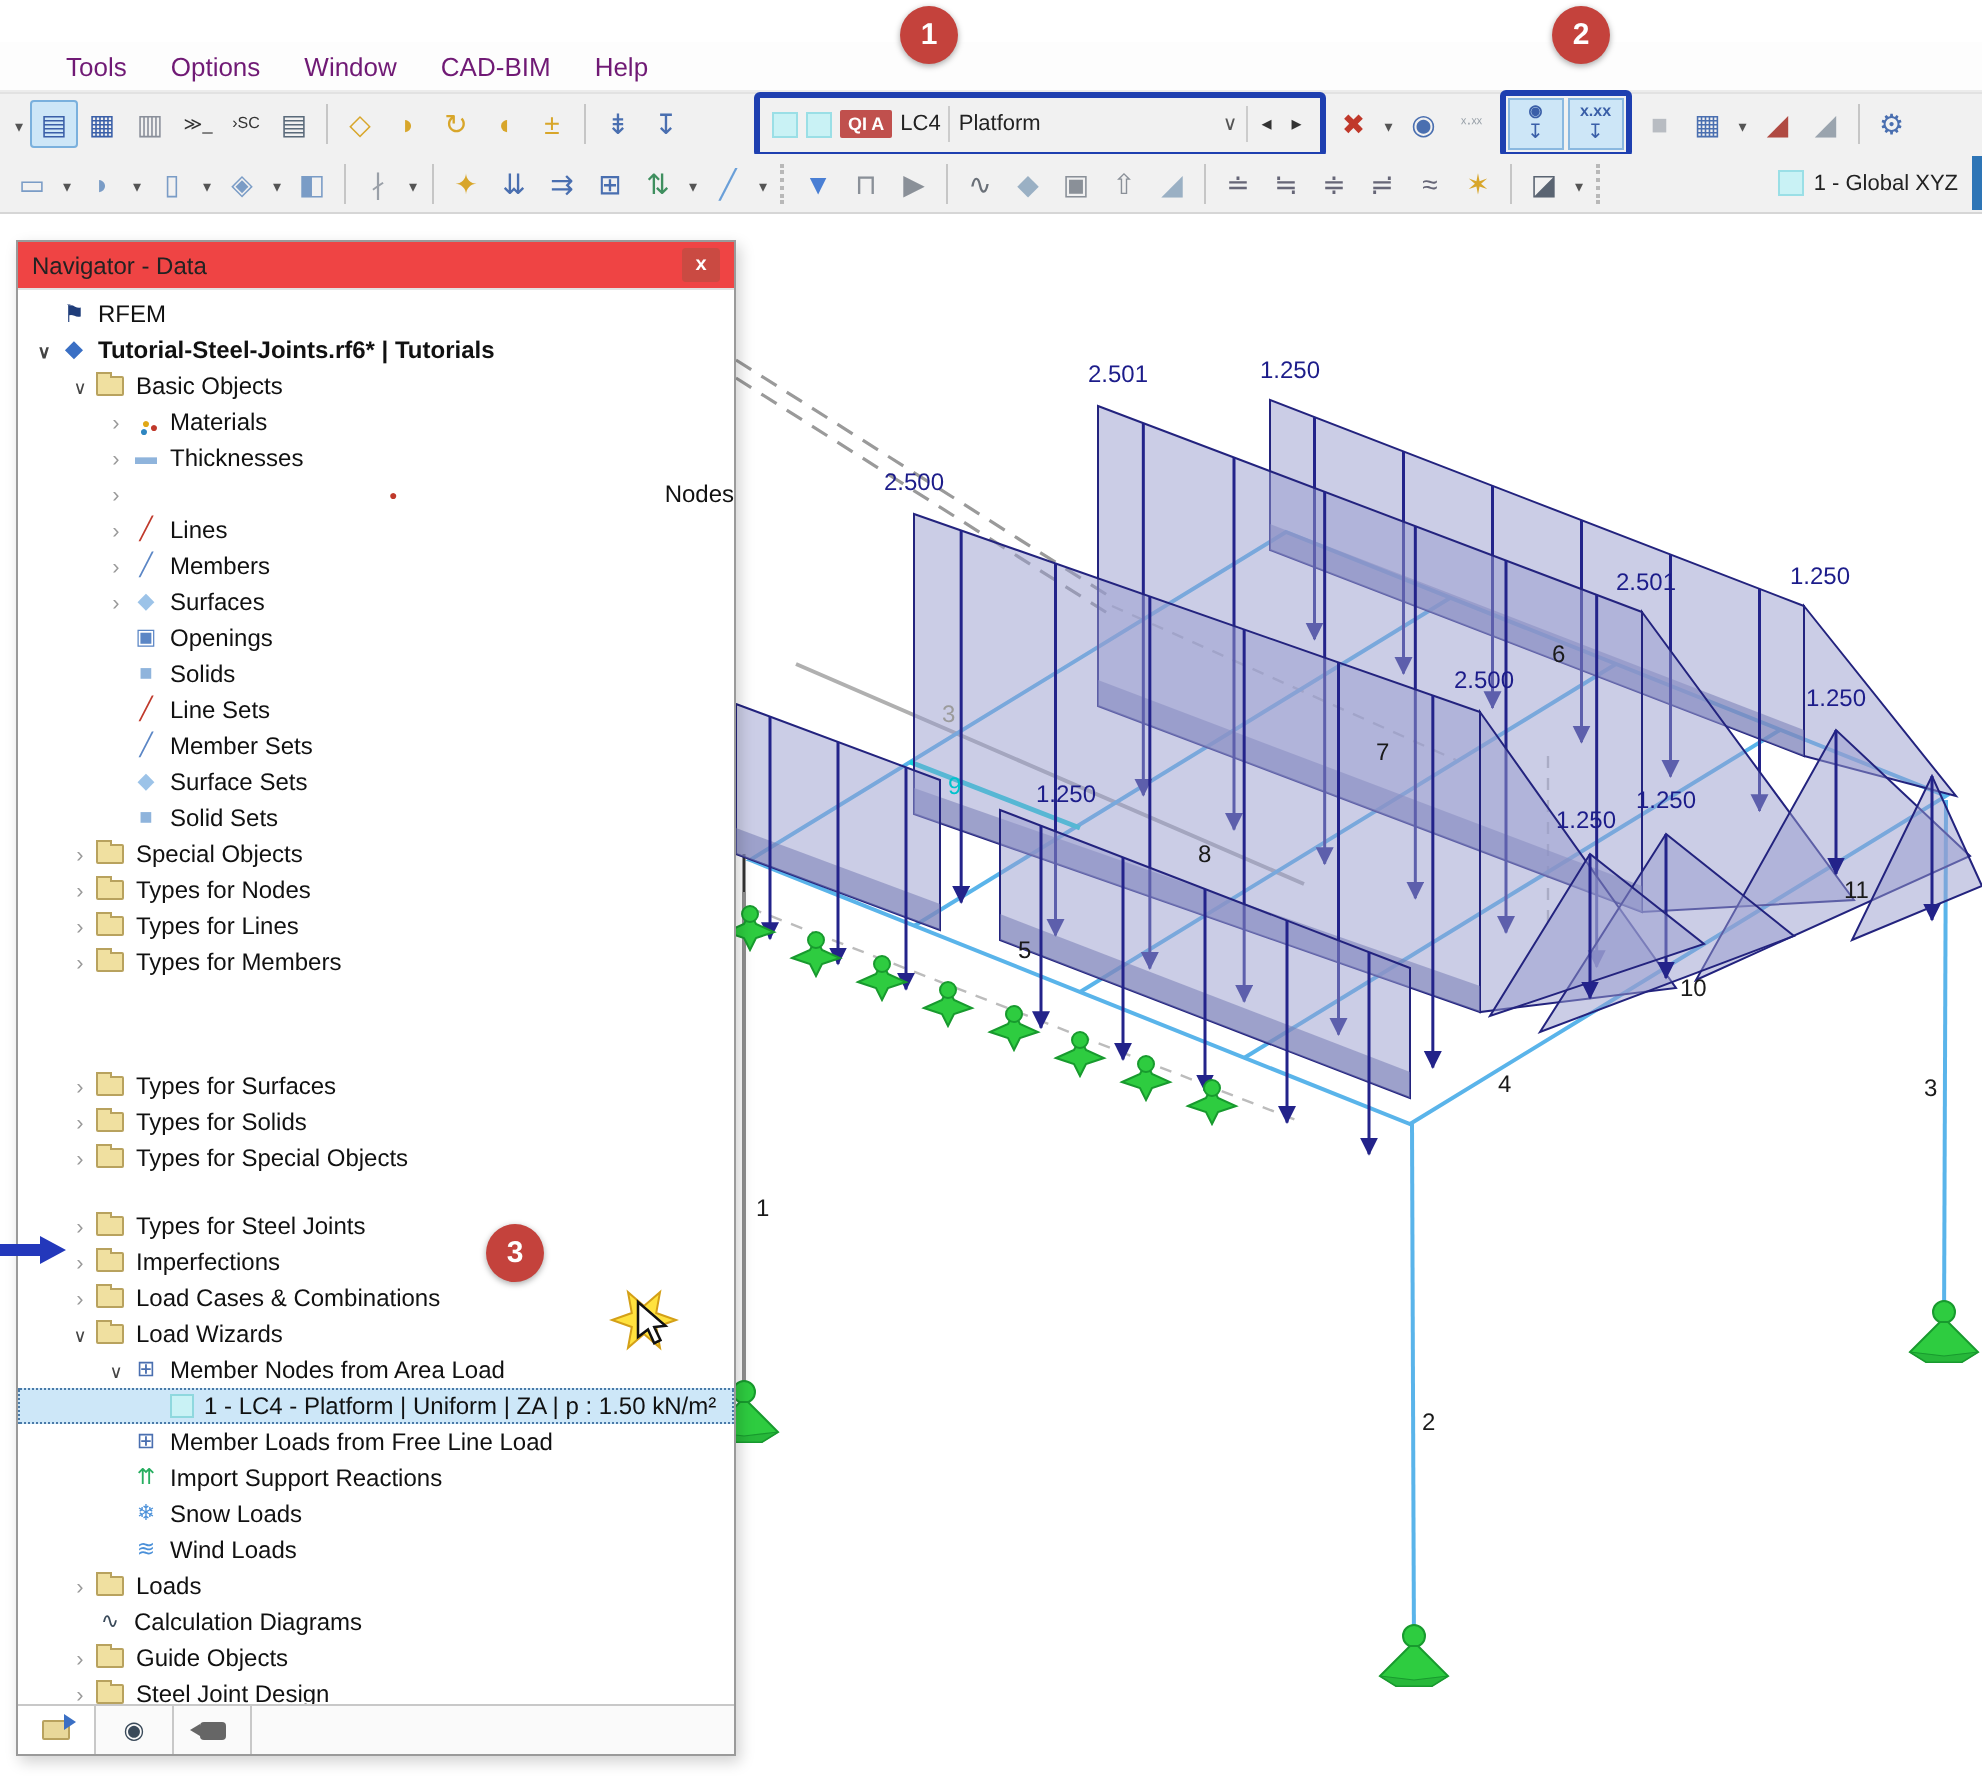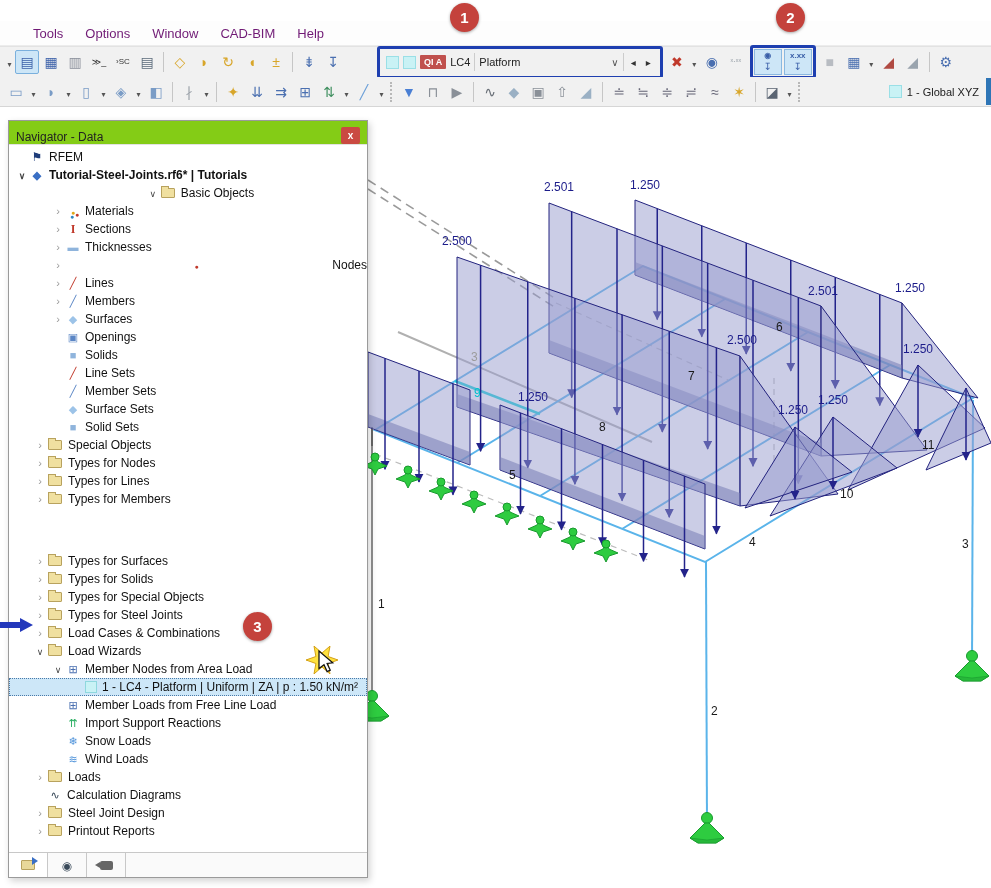--- a/index.html
+++ b/index.html
@@ -38,21 +38,21 @@
 
 
 #viewport{position:absolute;top:107px;left:0;width:991px;height:781px;background:#fff;z-index:1}
 .gd{stroke:#9a9a9a;stroke-width:1.6;stroke-dasharray:9 6}
 .gd2{stroke:#bcbcbc;stroke-width:1.2;stroke-dasharray:6 5}
 .fb{stroke:#5ab4ea;stroke-width:2}
 #edge-strip{position:absolute;right:0;top:78px;width:5px;height:27px;background:#2e75b6;z-index:3}
 
 
 #panel{position:absolute;left:8px;top:120px;width:360px;height:758px;background:#fff;border:1px solid #9a9a9a;box-shadow:2px 3px 7px rgba(0,0,0,.18);z-index:5;display:flex;flex-direction:column}
-#panel-title{height:24px;background:#84cc16;display:flex;align-items:flex-end;padding:0 7px;font-size:12px;color:#222;border-bottom:1px solid #e2e2e2;flex:none}
+#panel-title{height:24px;background:#ef4444;display:flex;align-items:center;padding:0 7px;font-size:12px;color:#222;border-bottom:1px solid #e2e2e2;flex:none}
 #panel-close{margin-left:auto;width:19px;height:17px;background:#ca4a42;color:#fff;font-size:10px;font-weight:bold;display:flex;align-items:center;justify-content:center;border-radius:2px}
 #tree{flex:1;overflow:hidden;padding-top:3px}
 .trow{height:18px;display:flex;align-items:center;font-size:12px;white-space:nowrap;color:#111;overflow:hidden}
 .trow.bold{font-weight:bold}
 .trow.sel{background:#cde7f8;outline:1px dotted #4a7aa8;outline-offset:-1px}
 .chev{width:14px;flex:none;text-align:center;color:#9a9a9a}
 .chev.closed::before{content:"›";font-size:11px}
 .chev.open::before{content:"∨";font-size:9px;color:#444}
 .ti{display:inline-block;width:16px;flex:none;text-align:center;margin-right:4px;font-size:11px;line-height:1}
 .i-rfem::before{content:"⚑";color:#1f3d7a;font-size:12px}
@@ -437,37 +437,32 @@
       <div class="trow" style="padding-left: 6px;">
         <span class="chev"></span>
         <span class="ti i-rfem"></span>
         <span>RFEM</span>
       </div>
       <div class="trow bold" style="padding-left: 6px;">
         <span class="chev open"></span>
         <span class="ti i-model"></span>
         <span>Tutorial-Steel-Joints.rf6* | Tutorials</span>
       </div>
-      <div class="trow" style="padding-left: 24px; justify-content: center;">
+      <div class="trow" style="padding-left: 24px;">
         <span class="chev open"></span>
         <span class="i-folder"></span>
         <span>Basic Objects</span>
       </div>
       <div class="trow" style="padding-left: 42px;">
         <span class="chev closed"></span>
         <span class="ti i-materials"></span>
         <span>Materials</span>
       </div>
       <div class="trow" style="padding-left: 42px;">
         <span class="chev closed"></span>
-        <span class="ti i-sections"></span>
-        <span>Sections</span>
-      </div>
-      <div class="trow" style="padding-left: 42px;">
-        <span class="chev closed"></span>
         <span class="ti i-thickness"></span>
         <span>Thicknesses</span>
       </div>
       <div class="trow" style="padding-left: 42px; justify-content: space-between;">
         <span class="chev closed"></span>
         <span class="ti i-nodes"></span>
         <span>Nodes</span>
       </div>
       <div class="trow" style="padding-left: 42px;">
         <span class="chev closed"></span>
@@ -542,24 +537,29 @@
       <div class="trow" style="padding-left: 24px;">
         <span class="chev closed"></span>
         <span class="i-folder"></span>
         <span>Types for Solids</span>
       </div>
       <div class="trow" style="padding-left: 24px;">
         <span class="chev closed"></span>
         <span class="i-folder"></span>
         <span>Types for Special Objects</span>
       </div>
-      <div class="trow" style="padding-left: 24px;">
+      <div class="trow" style="padding-left: 24px; margin-top: 16px;">
         <span class="chev closed"></span>
         <span class="i-folder"></span>
         <span>Types for Steel Joints</span>
+      </div>
+      <div class="trow" style="padding-left: 24px;">
+        <span class="chev closed"></span>
+        <span class="i-folder"></span>
+        <span>Imperfections</span>
       </div>
       <div class="trow" style="padding-left: 24px;">
         <span class="chev closed"></span>
         <span class="i-folder"></span>
         <span>Load Cases &amp; Combinations</span>
       </div>
       <div class="trow" style="padding-left: 24px;">
         <span class="chev open"></span>
         <span class="i-folder"></span>
         <span>Load Wizards</span>
@@ -596,20 +596,25 @@
       </div>
       <div class="trow" style="padding-left: 24px;">
         <span class="chev closed"></span>
         <span class="i-folder"></span>
         <span>Loads</span>
       </div>
       <div class="trow" style="padding-left: 24px;">
         <span class="chev"></span>
         <span class="ti i-chart"></span>
         <span>Calculation Diagrams</span>
+      </div>
+      <div class="trow" style="padding-left: 24px;">
+        <span class="chev closed"></span>
+        <span class="i-folder"></span>
+        <span>Guide Objects</span>
       </div>
       <div class="trow" style="padding-left: 24px;">
         <span class="chev closed"></span>
         <span class="i-folder"></span>
         <span>Steel Joint Design</span>
       </div>
       <div class="trow" style="padding-left: 24px;">
         <span class="chev closed"></span>
         <span class="i-folder"></span>
         <span>Printout Reports</span>

